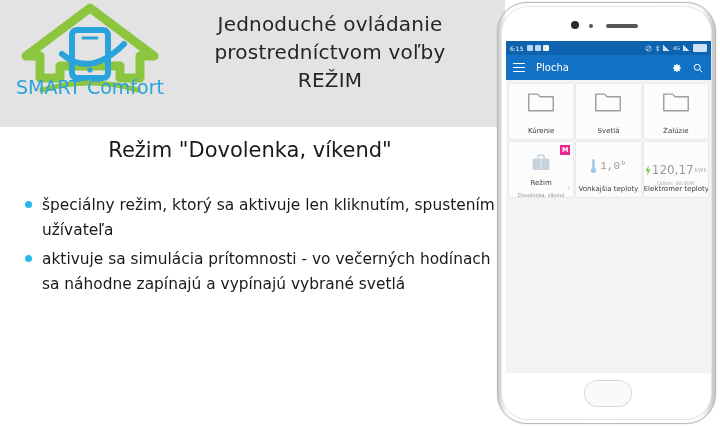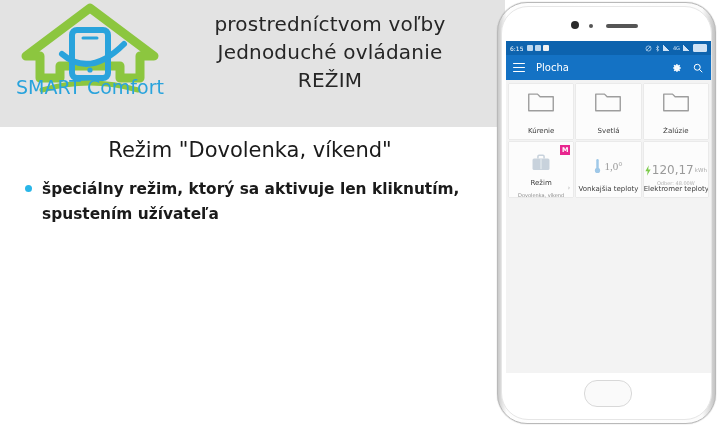--- a/index.html
+++ b/index.html
@@ -59,23 +59,22 @@
     position: absolute;
     left: 0; top: 138px;
     width: 500px;
     text-align: center;
     font-size: 21px;
     color: #1a1a1a;
     font-family: "DejaVu Sans", sans-serif;
   }
   .bullets {
     position: absolute;
-    left: 22px; top: 177px;
+    left: 22px; top: 193px;
     width: 478px;
-    font-weight: bold;
   }
   .bullet {
     position: relative;
     padding-left: 20px;
     margin-bottom: 5px;
     font-size: 15.4px;
     line-height: 24.5px;
     color: #1a1a1a;
     font-family: "DejaVu Sans", sans-serif;
   }
@@ -256,21 +255,21 @@
   .temp-row {
     display: flex;
     align-items: center;
     justify-content: center;
     gap: 3px;
     margin-top: 10px;
   }
   .temp-val {
     font-size: 11px;
     color: #9a9a9a;
-    font-family: Liberation Serif, serif;
+    font-family: Liberation Mono, monospace;
   }
   .energy-val {
     margin-top: 15px;
     font-size: 12px;
     color: #9a9a9a;
     font-family: "DejaVu Sans", sans-serif;
     display: flex;
     align-items: center;
     gap: 1px;
   }
@@ -299,31 +298,35 @@
       <circle cx="78" cy="68" r="2.6" fill="#29a3dc"></circle>
 
       <path d="M50 52 Q78 76 112 42" fill="none" stroke="#29a3dc" stroke-width="6" stroke-linecap="round"></path>
 
       <path d="M30 88 Q78 74 126 88" fill="none" stroke="#8cc63f" stroke-width="5" stroke-linecap="round"></path>
     </svg>
     <div class="logo-text">SMART Comfort</div>
   </div>
 
   <div class="header-title">
+    <div>Jednoduché ovládanie</div>
     <div>prostredníctvom voľby</div>
-    <div>Jednoduché ovládanie</div>
     <div>REŽIM</div>
   </div>
 
   <div class="slide-title">Režim "Dovolenka, víkend"</div>
 
   <div class="bullets">
     <div class="bullet">
       <span class="dot"></span>
       <span>špeciálny režim, ktorý sa aktivuje len kliknutím, spustením užívateľa</span>
+    </div>
+    <div class="bullet">
+      <span class="dot"></span>
+      <span>aktivuje sa simulácia prítomnosti - vo večerných hodínach sa náhodne zapínajú a vypínajú vybrané svetlá</span>
     </div>
   </div>
 
   <div class="phone">
     <div class="phone-inner">
 
       <div class="phone-top">
         <span class="cam"></span>
         <span class="sensor"></span>
         <span class="speaker"></span>

